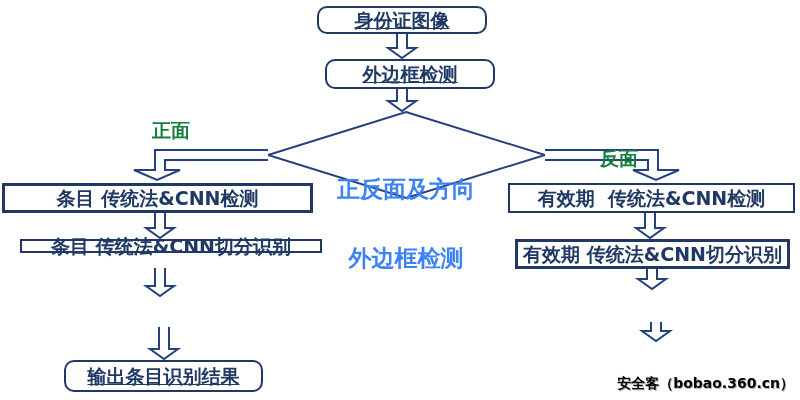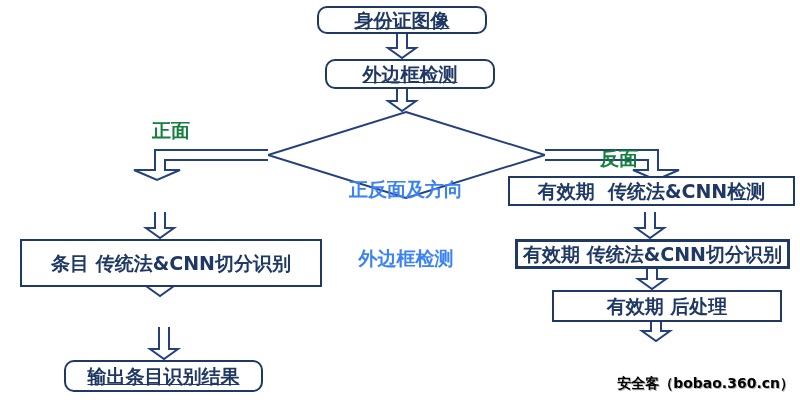--- a/index.html
+++ b/index.html
@@ -12,21 +12,21 @@
     position:absolute;box-sizing:border-box;background:#ffffff;
     border:2px solid #1f3864;color:#1f3864;
     display:flex;align-items:center;justify-content:center;
     font-weight:bold;font-size:19px;line-height:1;white-space:pre;
   }
   .b3{border-width:3px;}
   .b25{border-width:2.5px;}
   .rounded{border-radius:10px;text-decoration:underline;}
   .diamond-text{
     position:absolute;left:316px;top:132px;width:180px;height:46px;
-    color:#3b82f6;font-weight:bold;font-size:19px;line-height:23px;
+    color:#3b82f6;font-weight:bold;font-size:23px;line-height:23px;
     text-align:center;white-space:pre;
   }
   .branch-label{
     position:absolute;color:#15803d;font-weight:bold;font-size:19px;line-height:1;white-space:pre;
   }
   .watermark{
     position:absolute;left:0;top:374px;width:794px;text-align:right;
     color:#000000;font-weight:bold;font-size:14px;line-height:1.3;white-space:pre;
     text-shadow:1px 1px 0 rgba(90,90,90,0.45);
   }
@@ -57,22 +57,22 @@
   <div class="node rounded b25" style="left:317px;top:59px;width:170px;height:30px;margin-left:8px;">外边框检测</div>
 
   <div class="diamond-text">
     <div>正反面及方向</div>
     <div>外边框检测</div>
   </div>
 
   <div class="branch-label" style="left:152px;top:121px;">正面</div>
   <div class="branch-label" style="left:600px;top:136px;margin-top:13px;">反面</div>
 
-  <div class="node" style="left:20px;top:239px;width:302px;height:48px;">条目 传统法&amp;CNN切分识别</div>
+  <div class="node b3" style="left:2px;top:183px;width:311px;height:30px;">条目 传统法&amp;CNN检测</div>
+  <div class="node" style="left:20px;top:239px;width:302px;height:14px;">条目 传统法&amp;CNN切分识别</div>
   <div class="node rounded b25" style="left:64px;top:360px;width:199px;height:32px;">输出条目识别结果</div>
 
-  <div class="node" style="left:508px;top:176px;width:287px;height:30px;">有效期  传统法&amp;CNN检测</div>
+  <div class="node" style="left:508px;top:183px;width:287px;height:30px;">有效期  传统法&amp;CNN检测</div>
   <div class="node b3" style="left:515px;top:239px;width:275px;height:30px;">有效期 传统法&amp;CNN切分识别</div>
-  <div class="node" style="left:552px;top:290px;width:230px;height:32px;">有效期 后处理</div>
 
   <div class="watermark">安全客（bobao.360.cn）</div>
 
 </div>
 
 </body></html>

